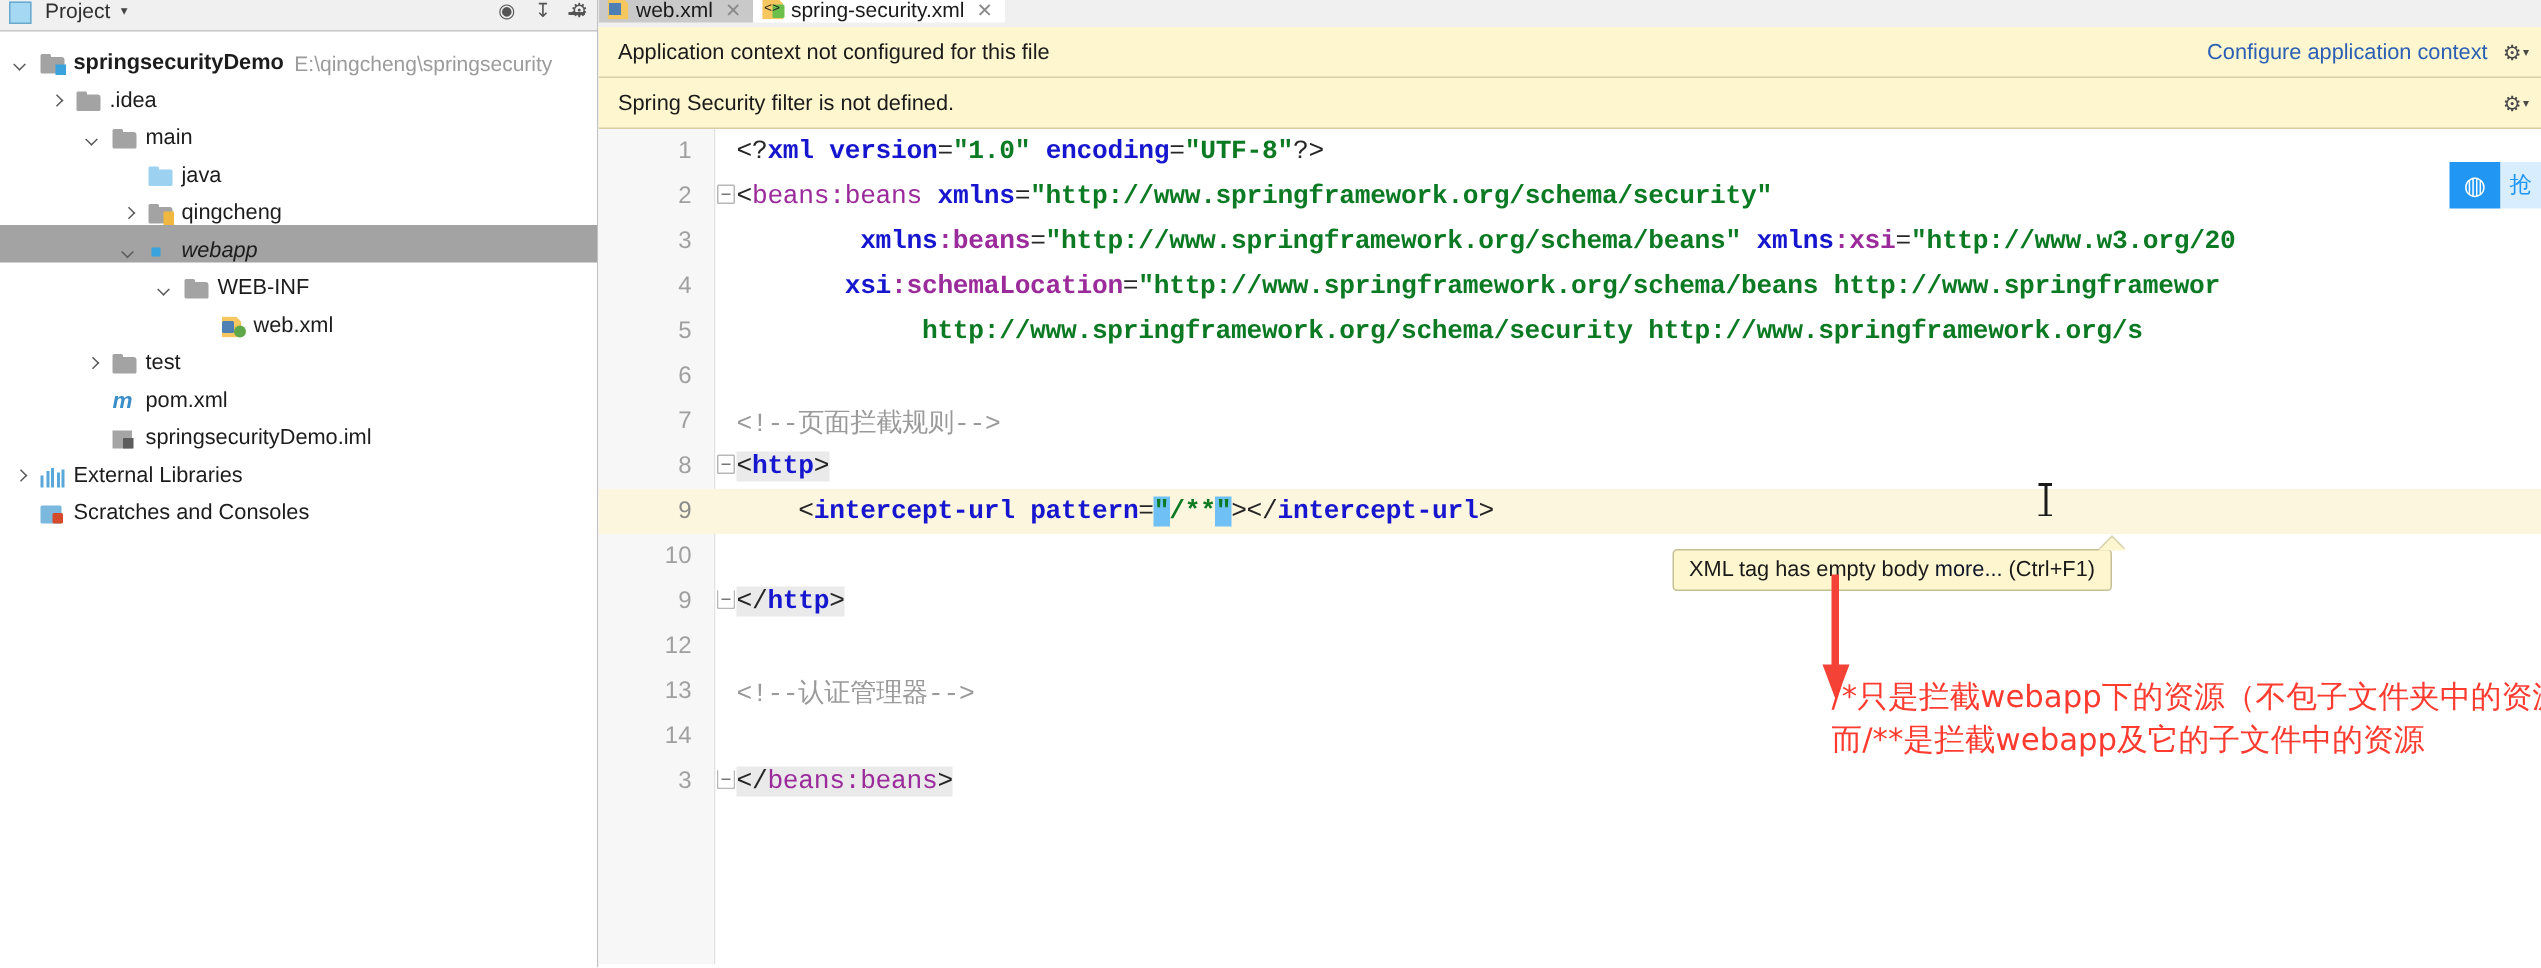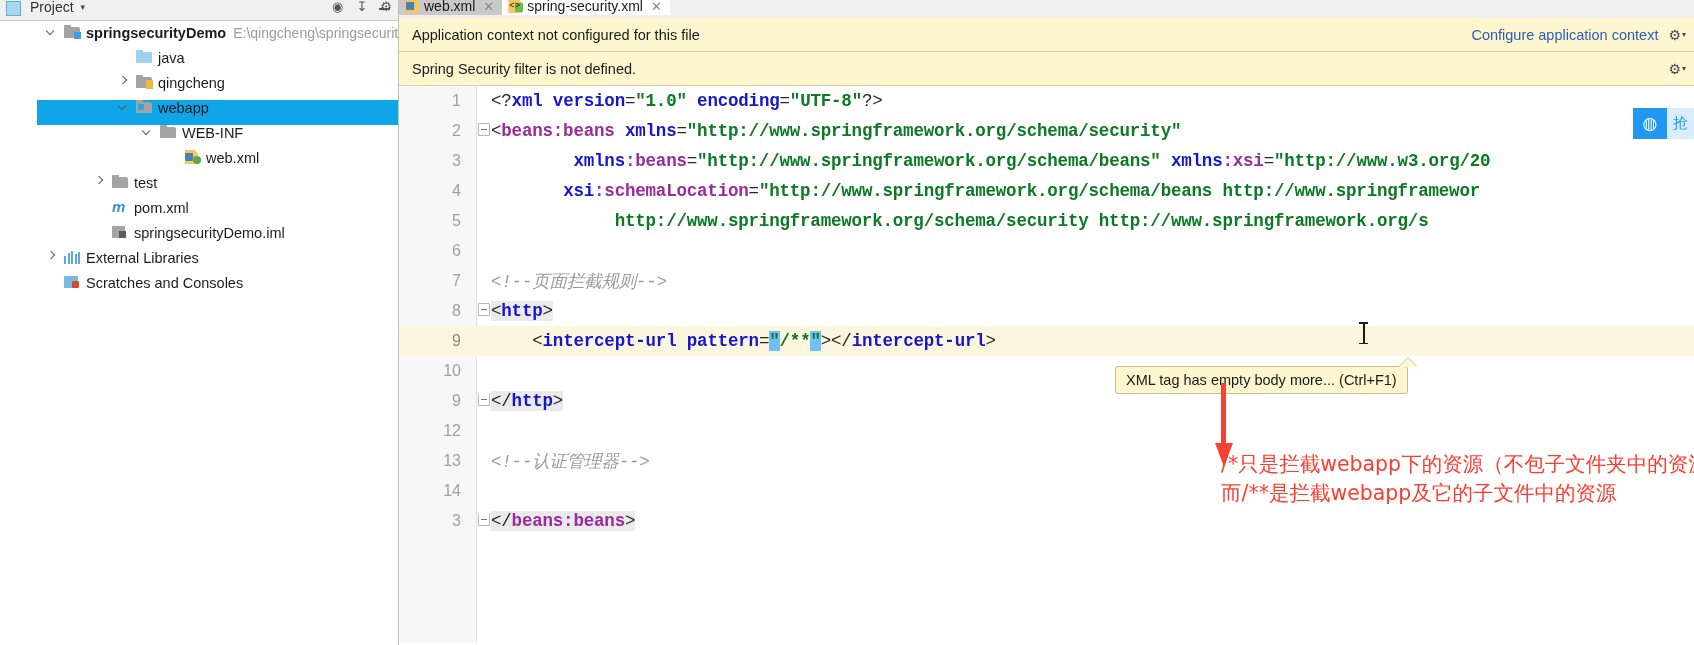--- a/index.html
+++ b/index.html
@@ -56,26 +56,25 @@
 
   #tree {
     position: relative;
     padding-top: 4px;
     font-size: 14.5px;
     color: #1c1c1c;
   }
   .row {
     position: relative;
     height: 25px;
-    display: flex; align-items: flex-start;
+    display: flex; align-items: flex-end;
     white-space: nowrap;
     cursor: default;
-    margin-left: 37px;
-  }
-  .row.sel { background: #0ea5e9; }
+  }
+  .row.sel { background: #a3a3a3; font-style: italic; }
   .arrow {
     width: 13px; height: 13px;
     display: inline-block;
     position: relative;
     flex: 0 0 13px;
     color: #5a5a5a;
   }
   .arrow.r::before {
     content: ""; position: absolute; left: 3px; top: 2px;
     width: 5px; height: 5px;
@@ -271,26 +270,26 @@
     width: 12px; height: 13px;
     border: 1px solid #b8b8b8; background: #fff;
     border-radius: 1px;
   }
   .fold::after {
     content: ""; position: absolute; left: 2px; top: 5px;
     width: 6px; height: 1px; background: #777;
   }
   .fold.bot { border-top-color: transparent; }
   .tk-tag { color: #1616cf; font-weight: bold; }
-  .tk-ns  { color: #9b2b9b; font-weight: bold; }
+  .tk-ns  { color: #9b2b9b; font-weight: normal; }
   .tk-attr{ color: #1616cf; font-weight: bold; }
   .tk-attr2{ color: #9b2b9b; font-weight: bold; }
   .tk-str { color: #0b7a23; font-weight: bold; }
   .tk-pun { color: #262626; }
-  .tk-com { color: #9a9a9a; font-style: italic; }
+  .tk-com { color: #9a9a9a; }
   .tk-bracket { color: #262626; }
   .selq { background: #6ec0f5; }
   .tag-bg { background: #eaeaea; }
 
   
   #ibeam {
     position: absolute; left: 960px; top: 322px;
     width: 9px; height: 22px; z-index: 30;
   }
   #ibeam::before, #ibeam::after {
@@ -406,20 +405,34 @@
           <span style="display: inline-block; width: 8px; flex: 0 0 auto;"></span>
           <span class="arrow d"></span>
           <span style="display: inline-block; width: 6px; flex: 0 0 6px;"></span>
           <span class="ico folder">
             <span class="badge-b"></span>
           </span>
           <span class="lbl-bold">springsecurityDemo</span>
           <span class="path-dim">E:\qingcheng\springsecurity</span>
         </div>
         <div class="row">
+          <span style="display: inline-block; width: 32px; flex: 0 0 auto;"></span>
+          <span class="arrow r"></span>
+          <span style="display: inline-block; width: 6px; flex: 0 0 6px;"></span>
+          <span class="ico folder"></span>
+          <span>.idea</span>
+        </div>
+        <div class="row">
+          <span style="display: inline-block; width: 56px; flex: 0 0 auto;"></span>
+          <span class="arrow d"></span>
+          <span style="display: inline-block; width: 6px; flex: 0 0 6px;"></span>
+          <span class="ico folder"></span>
+          <span>main</span>
+        </div>
+        <div class="row">
           <span style="display: inline-block; width: 80px; flex: 0 0 auto;"></span>
           <span class="arrow"></span>
           <span style="display: inline-block; width: 6px; flex: 0 0 6px;"></span>
           <span class="ico folderblue"></span>
           <span>java</span>
         </div>
         <div class="row">
           <span style="display: inline-block; width: 80px; flex: 0 0 auto;"></span>
           <span class="arrow r"></span>
           <span style="display: inline-block; width: 6px; flex: 0 0 6px;"></span>

